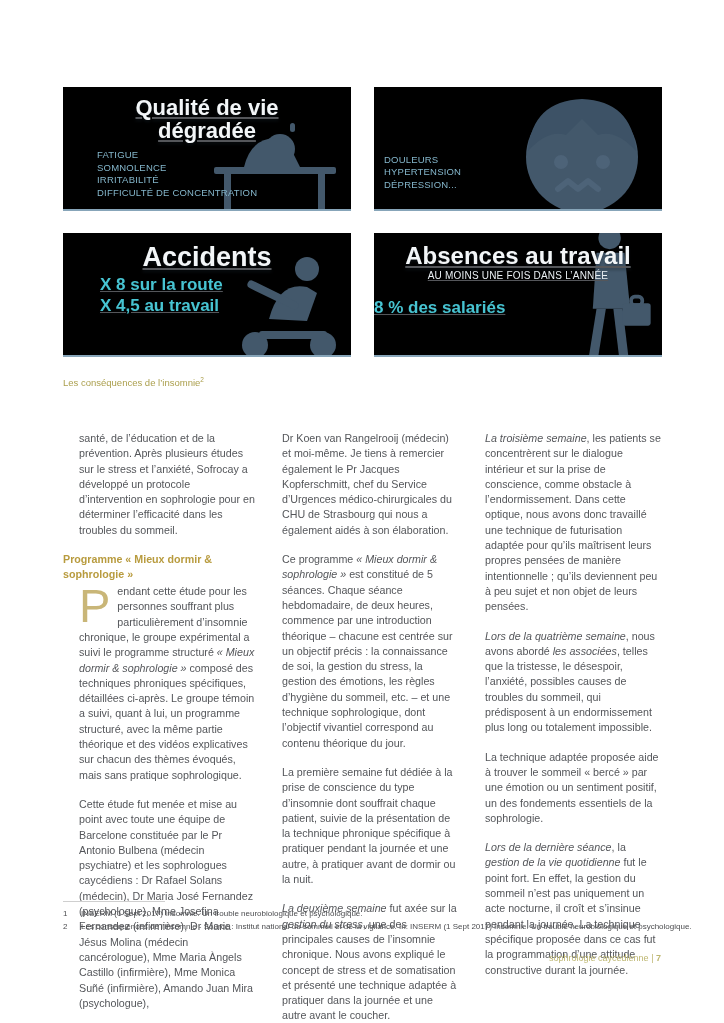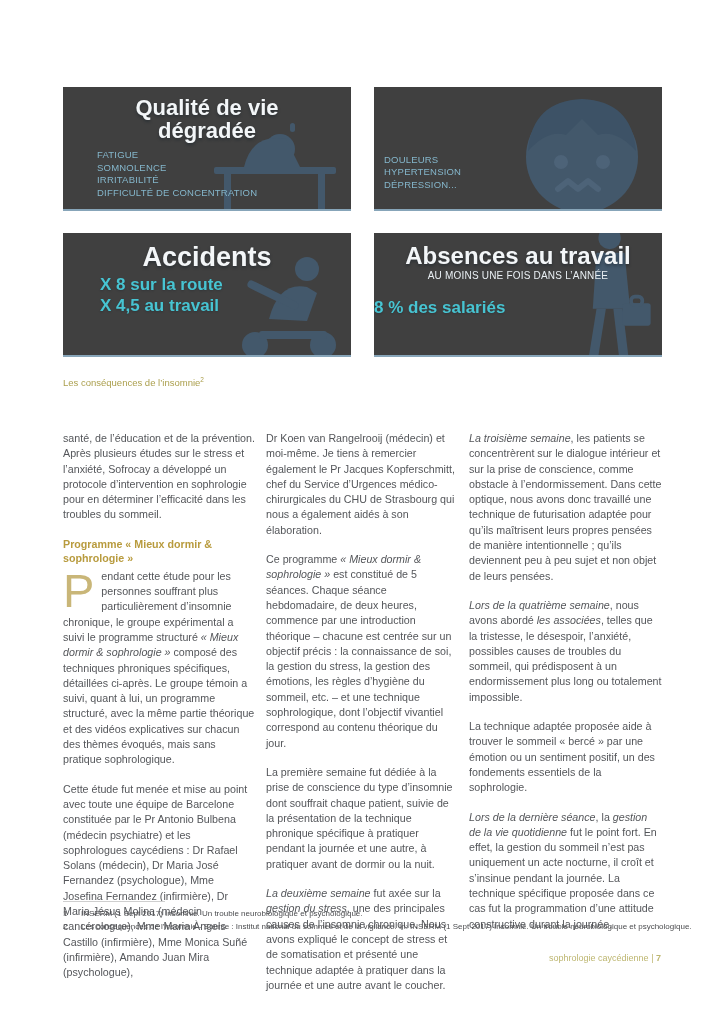--- a/index.html
+++ b/index.html
@@ -3,22 +3,22 @@
 <meta charset="utf-8">
 <style>
   html,body{margin:0;padding:0;background:#fff;}
   .page{position:relative;width:724px;height:1023px;background:#ffffff;
         font-family:"Liberation Sans",sans-serif;overflow:hidden;color:#54565a;}
 
   
   .cards{position:absolute;left:63px;top:87px;display:grid;
          grid-template-columns:288px 288px;grid-template-rows:124px 124px;
          column-gap:23px;row-gap:22px;}
-  .card{position:relative;background:#404040;overflow:hidden;box-sizing:border-box;
-        border-bottom:2px solid #87a5b9;}
+  .card{position:relative;background:#000000;overflow:hidden;box-sizing:border-box;
+        border-bottom:2px solid #87a5b9;text-decoration:underline;}
   .card svg{position:absolute;}
   .card-content{position:relative;z-index:2;height:100%;}
   .card-title{color:#f3f6f8;text-align:center;font-weight:600;line-height:1.06;
               text-shadow:0 2px 3px rgba(20,30,40,.45);}
   .t1 .card-title{font-size:22px;padding-top:9px;}
   .t2 .card-title{font-size:22px;padding-top:9px;}
   .t3 .card-title{font-size:27px;padding-top:10px;}
   .t4 .card-title{font-size:24px;padding-top:10px;}
   .card-list{position:absolute;left:34px;bottom:9px;color:#84b6cb;font-size:9.5px;
              line-height:12.8px;letter-spacing:.2px;}
@@ -31,21 +31,21 @@
               margin-top:17px;text-shadow:0 1px 2px rgba(20,30,40,.3);}
 
   
   .caption{position:absolute;left:63px;top:376px;font-size:9.5px;color:#ab9f4d;}
   .caption sup{font-size:6.5px;}
 
   
   .columns{position:absolute;left:63px;top:431px;width:599px;display:flex;gap:10px;
            font-size:10.7px;line-height:15.3px;color:#54565a;}
   .colm{width:193px;}
-  .colm p{margin:0 0 14px 0;}
+  .colm p{margin:0 0 14px 16px;}
   .it{font-style:italic;}
   .gold-heading{color:#b89b3e;font-weight:bold;font-size:10.7px;line-height:14.5px;
                 margin:0 0 3px 0;}
   .dropcap{float:left;font-size:47px;line-height:38px;color:#c9b678;
            margin:3px 7px 0 0;font-weight:400;}
 
   
   .footnotes{position:absolute;left:63px;top:901px;font-size:8px;line-height:10px;color:#4c4d50;}
   .fn-rule{width:102px;border-top:1px solid #cfcfcf;margin-bottom:7px;}
   .fn-row{display:flex;margin-bottom:3px;}

